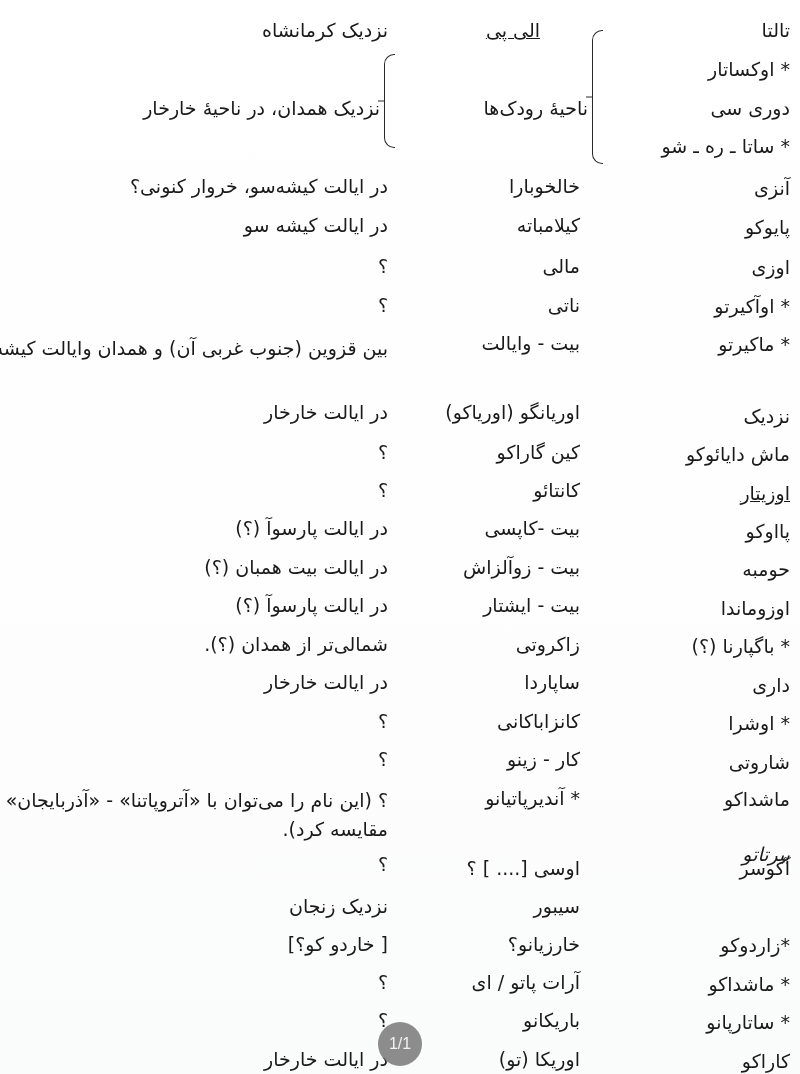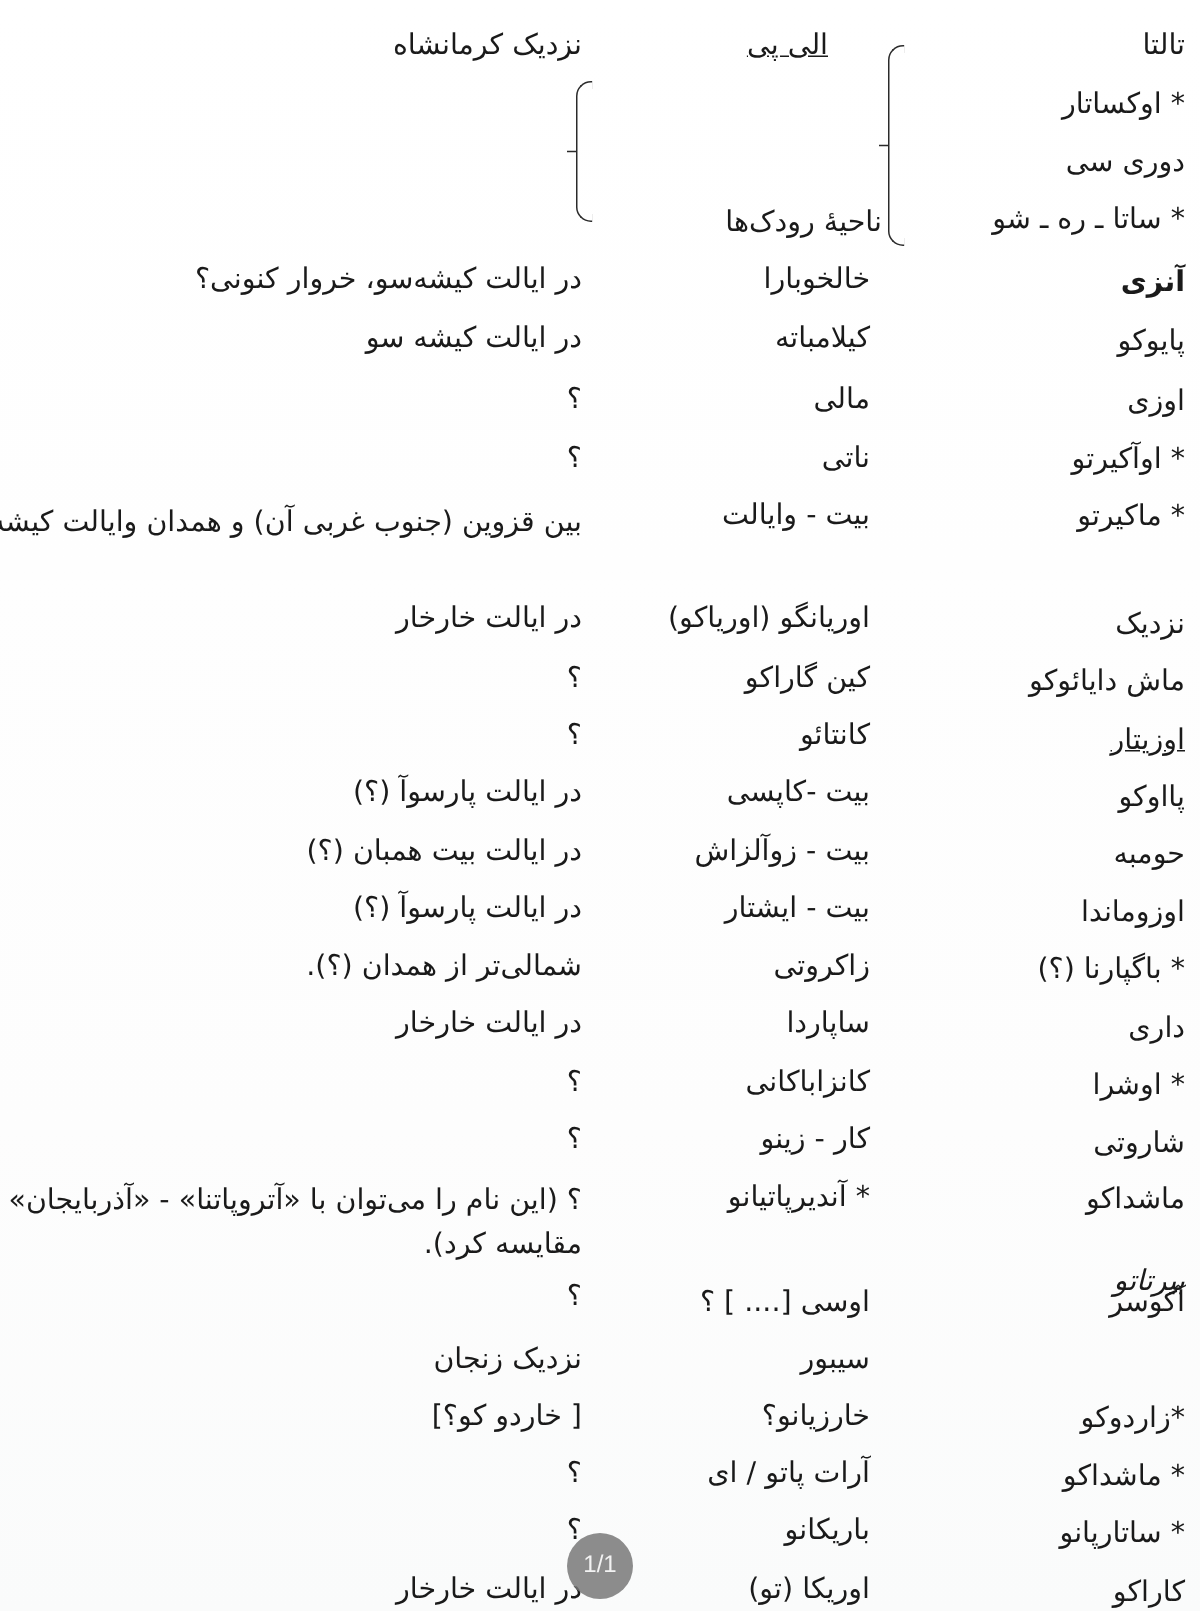--- a/index.html
+++ b/index.html
@@ -71,29 +71,30 @@
 
 <div class="page">
 
   <div class="txt c1" style="top:18px;">تالتا</div>
   <div class="txt c1" style="top:57px;">* اوکساتار</div>
   <div class="txt c1" style="top:96px;">دوری سی</div>
   <div class="txt c1" style="top:134px;">* ساتا ـ ره ـ شو</div>
 
   <div class="brace" style="left:592px; top:30px; height:132px; transform:scaleX(-1); border-radius:0 10px 10px 0;"></div>
 
-  <div class="txt" style="top:18px; right:248px;text-decoration:underline;">الی پی</div>
-  <div class="txt" style="top:96px; right:212px;margin-top:40px;">ناحیهٔ رودک‌ها</div>
+  <div class="txt" style="top:18px; right:260px;text-decoration:underline;">الی پی</div>
+  <div class="txt" style="top:96px; right:212px;">ناحیهٔ رودک‌ها</div>
 
   <div class="brace" style="left:384px; top:54px; height:92px; transform:scaleX(-1);"></div>
 
   <div class="txt" style="top:18px; right:412px;">نزدیک کرمانشاه</div>
-
-  <div>
-    <div class="txt c1" style="top:176px;font-weight:bold;">آنزی</div>
+  <div class="txt" style="top:96px; right:420px;">نزدیک همدان، در ناحیهٔ خارخار</div>
+
+  <div>
+    <div class="txt c1" style="top:176px;">آنزی</div>
     <div class="txt c2" style="top:174px;">خالخوبارا</div>
     <div class="txt c3" style="top:174px;">در ایالت کیشه‌سو، خروار کنونی؟</div>
   </div>
   <div>
     <div class="txt c1" style="top:215px;">پایوکو</div>
     <div class="txt c2" style="top:213px;">کیلامباته</div>
     <div class="txt c3" style="top:213px;">در ایالت کیشه سو</div>
   </div>
   <div>
     <div class="txt c1" style="top:255px;">اوزی</div>

